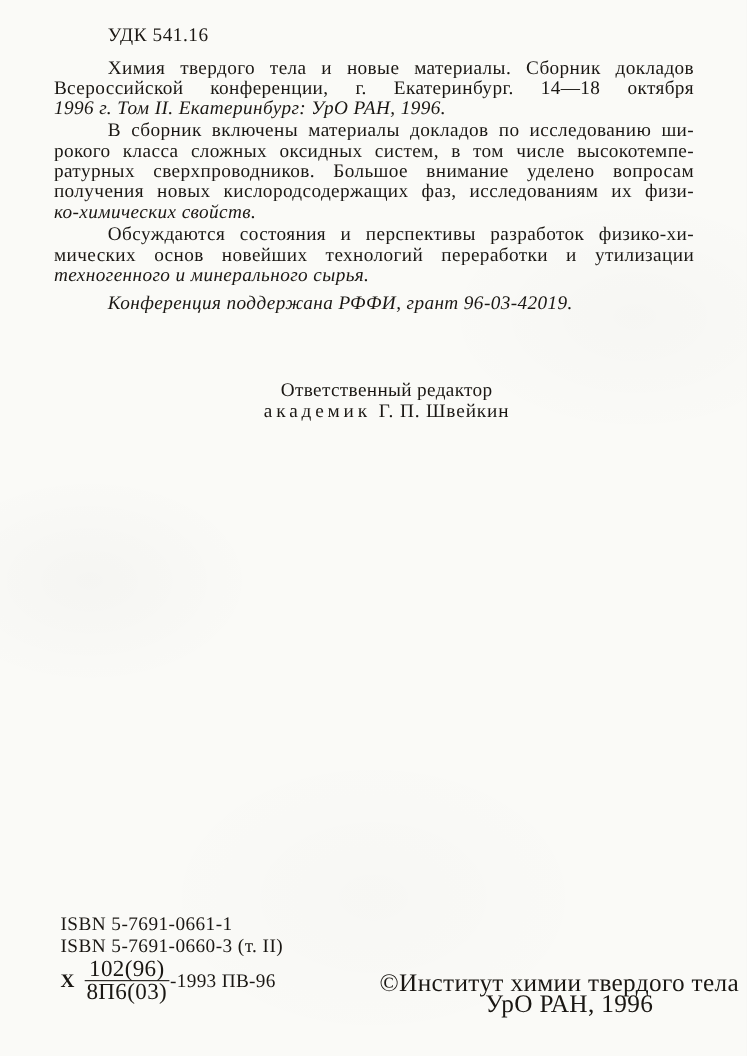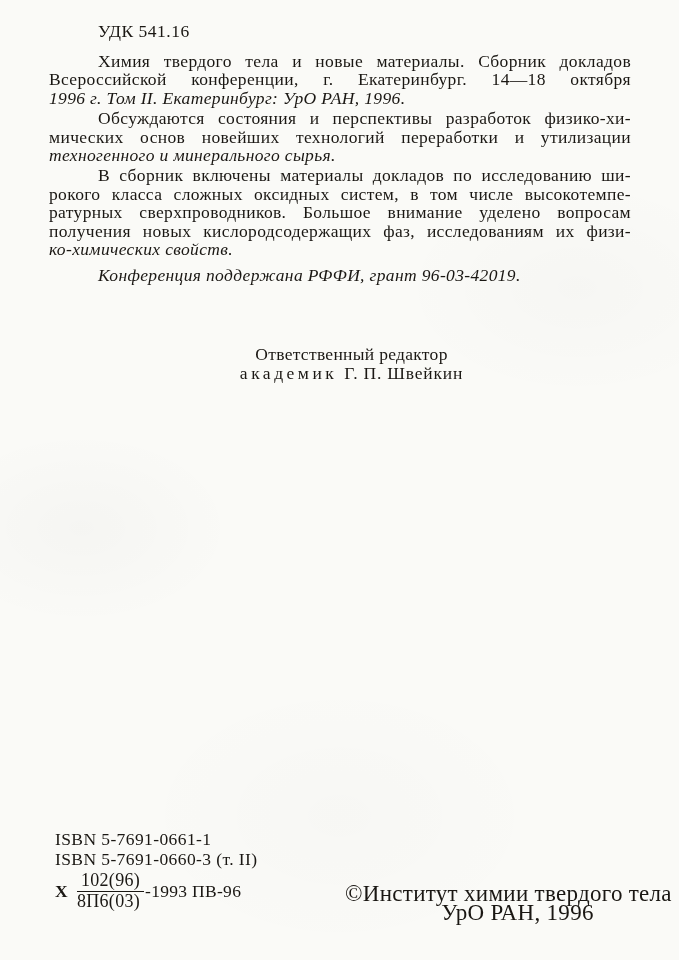--- a/index.html
+++ b/index.html
@@ -95,23 +95,23 @@
     letter-spacing: 0.3px;
     white-space: nowrap;
   }
   .cls-letter {
     font-weight: bold;
     margin-right: 9px;
   }
   .frac {
     display: inline-flex;
     flex-direction: column;
-    align-items: flex-start;
+    align-items: center;
     text-align: center;
-    font-size: 18px;
+    font-size: 21px;
     line-height: 17.5px;
   }
   .frac .num {
     border-bottom: 1.6px solid #1a1713;
     padding: 0 4px 1px 4px;
   }
   .frac .den { padding-top: 1px; }
   .cls-code { margin-left: 1px; }
 
   .copyright {
@@ -132,30 +132,30 @@
 
   <div class="udk">УДК 541.16</div>
 
   <div class="abstract">
     <div class="para">
         <div class="line first">Химия твердого тела и новые материалы. Сборник докладов</div>
         <div class="line">Всероссийской конференции, г. Екатеринбург. 14—18 октября</div>
         <div class="line last">1996 г. Том II. Екатеринбург: УрО РАН, 1996.</div>
       </div>
     <div class="para">
-        <div class="line first">Обсуждаются состояния и перспективы разработок физико-хи-</div>
-        <div class="line">мических основ новейших технологий переработки и утилизации</div>
-        <div class="line last">техногенного и минерального сырья.</div>
-      </div>
-    <div class="para">
         <div class="line first">В сборник включены материалы докладов по исследованию ши-</div>
         <div class="line">рокого класса сложных оксидных систем, в том числе высокотемпе-</div>
         <div class="line">ратурных сверхпроводников. Большое внимание уделено вопросам</div>
         <div class="line">получения новых кислородсодержащих фаз, исследованиям их физи-</div>
         <div class="line last">ко-химических свойств.</div>
+      </div>
+    <div class="para">
+        <div class="line first">Обсуждаются состояния и перспективы разработок физико-хи-</div>
+        <div class="line">мических основ новейших технологий переработки и утилизации</div>
+        <div class="line last">техногенного и минерального сырья.</div>
       </div>
     <div class="para para-support">
         <div class="line first last">Конференция поддержана РФФИ, грант 96-03-42019.</div>
       </div>
   </div>
 
   <div class="editor">
     <div>Ответственный редактор</div>
     <div>
       <span class="role">академик</span><span class="name">Г. П. Швейкин</span>

